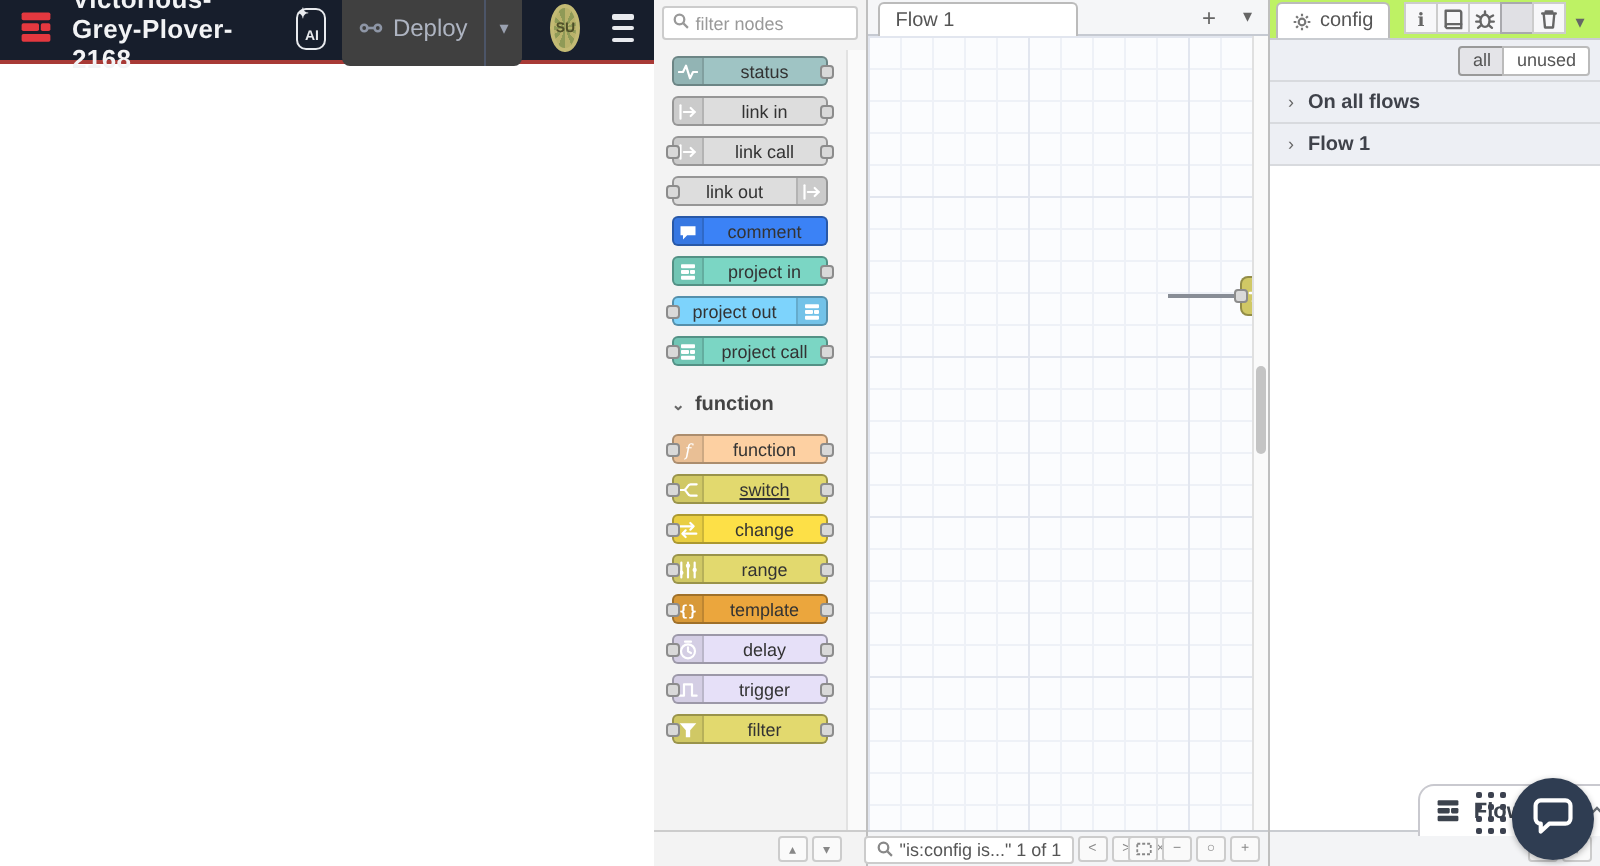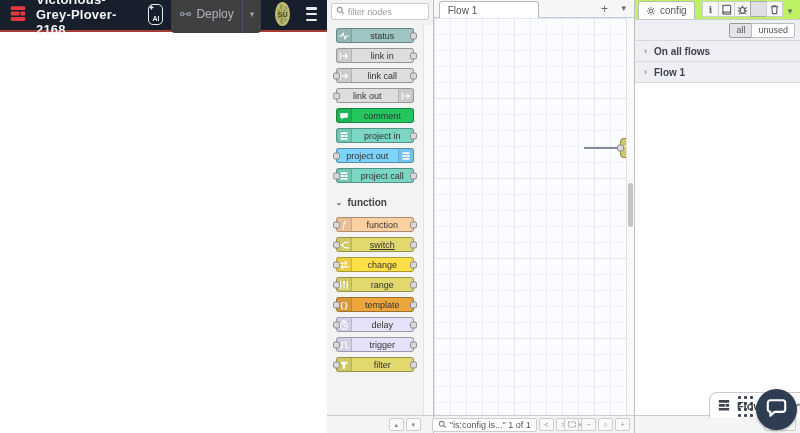--- a/index.html
+++ b/index.html
@@ -189,21 +189,21 @@
             <span class="plabel">link out</span>
             <span class="chip right">
               <svg width="10" height="10" viewBox="0 0 12 12" fill="none" stroke="currentColor" stroke-width="1.3" stroke-linecap="round" stroke-linejoin="round">
                 <path d="M1.5,2 V10"></path>
                 <path d="M3.5,6 H10"></path>
                 <path d="M7.6,3.6 L10,6 L7.6,8.4"></path>
               </svg>
             </span>
             <span class="port in"></span>
           </div>
-          <div class="pnode" style="background: #22c55e;">
+          <div class="pnode" style="background: #3b82f6;">
             <span class="chip left">
               <svg width="10" height="10" viewBox="0 0 12 12" fill="none" stroke="currentColor" stroke-width="1.3" stroke-linecap="round" stroke-linejoin="round">
                 <path d="M1.5,2.5 h9 v5.5 h-5 l-2.5,2.5 v-2.5 h-1.5 z" fill="currentColor" stroke="none"></path>
               </svg>
             </span>
             <span class="plabel">comment</span>
           </div>
           <div class="pnode" style="background: rgb(123, 214, 196);">
             <span class="chip left">
               <svg width="10" height="10" viewBox="0 0 12 12" fill="none" stroke="currentColor" stroke-width="1.3" stroke-linecap="round" stroke-linejoin="round">

